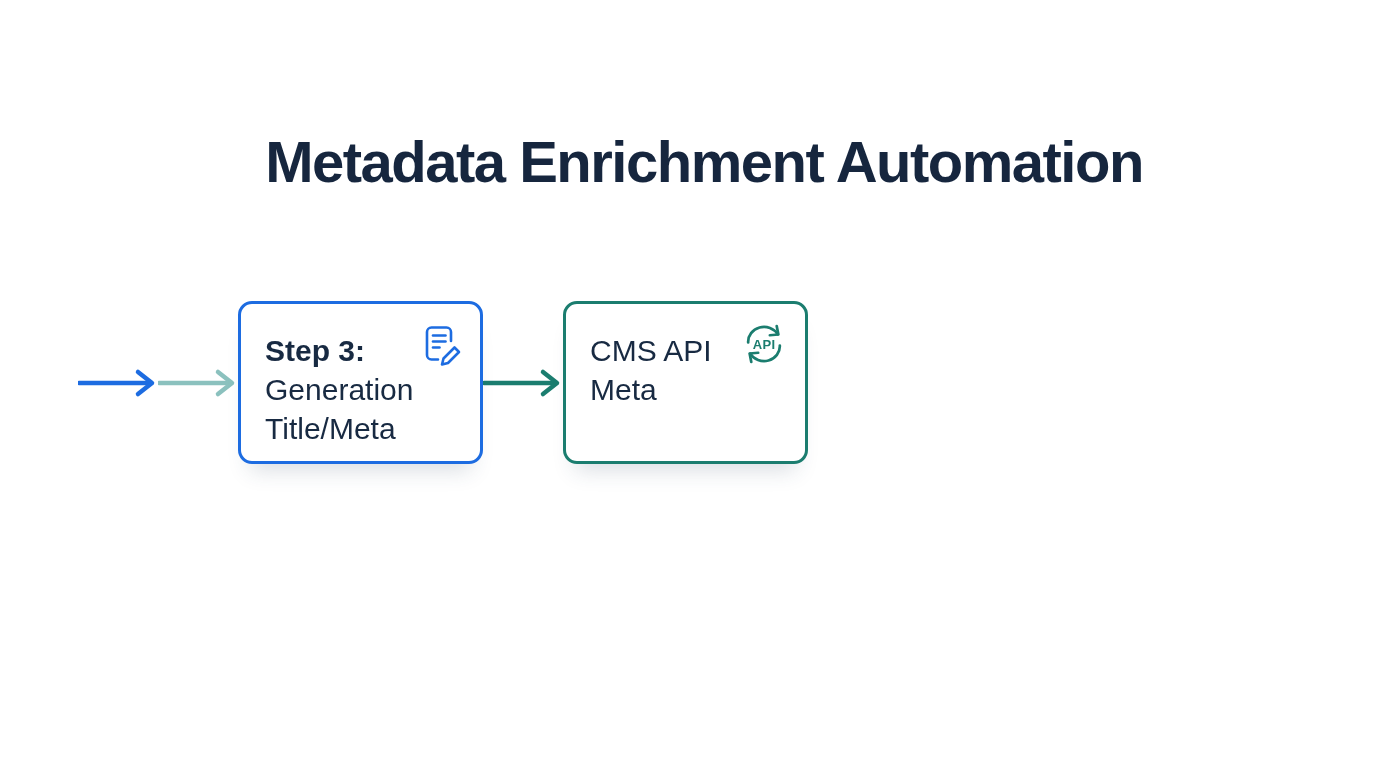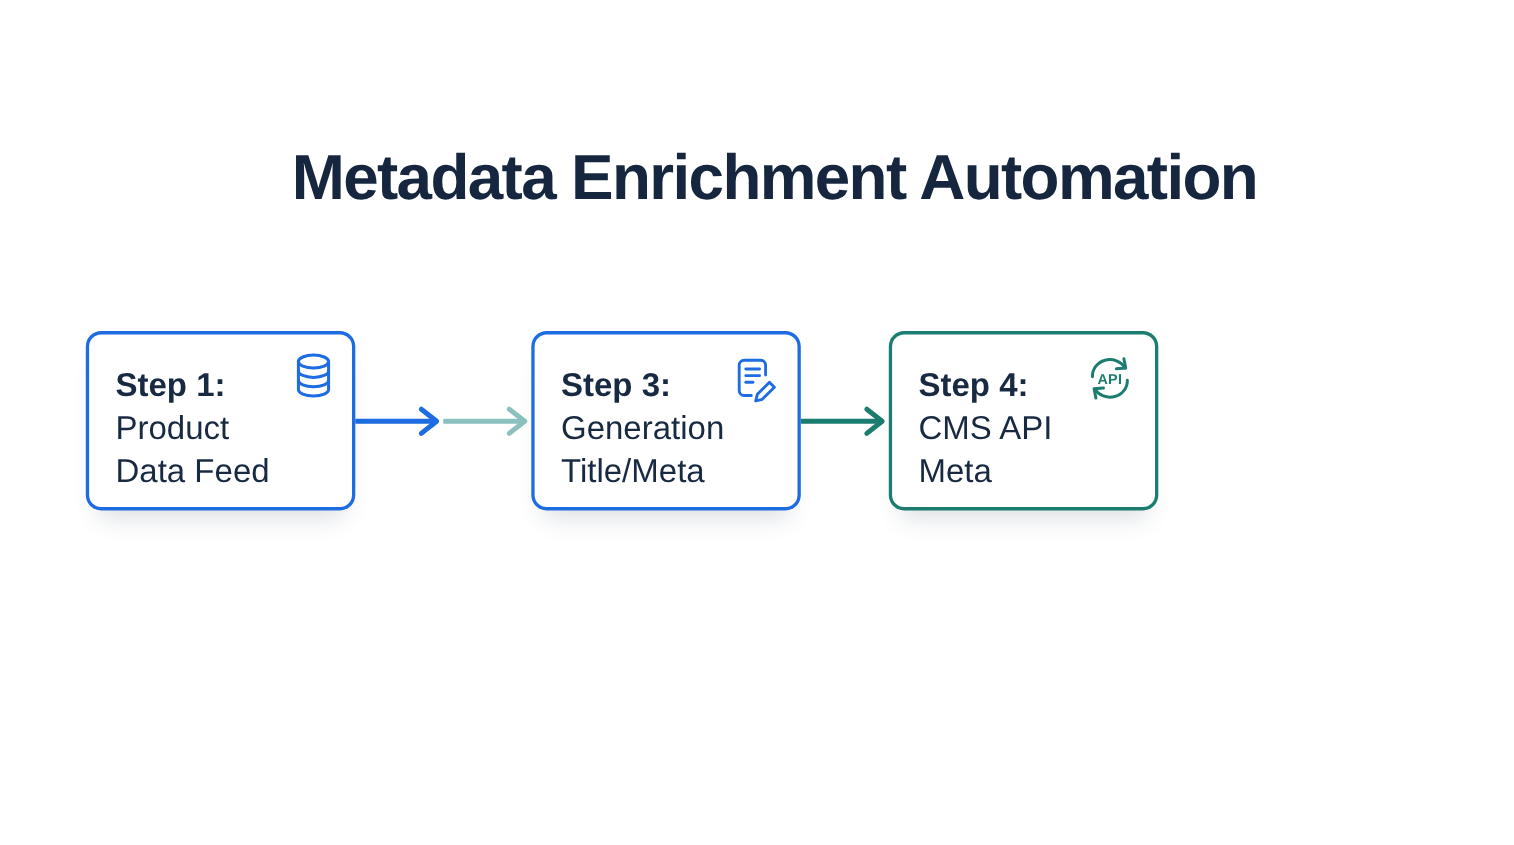--- a/index.html
+++ b/index.html
@@ -98,33 +98,20 @@
 </style>
 </head>
 <body>
 
 <div class="canvas" style="--text: #182a42;">
 
   <h1 class="diagram-title" style="--title-color: #16263e;">Metadata Enrichment Automation</h1>
 
   <div class="flow">
 
-    <div class="step-box" style="--accent: #1d6ce1;">
-      <div class="step-heading">Step 1:</div>
-      <div class="step-line">Product</div>
-      <div class="step-line">Data Feed</div>
-      <span class="step-icon">
-        <svg width="38" height="47" viewBox="0 0 36 44">
-          <ellipse class="stroked" cx="18" cy="8" rx="13" ry="5.6"></ellipse>
-          <path class="stroked" d="M5 8 V32 c0 3.1 5.8 5.6 13 5.6 s13 -2.5 13 -5.6 V8"></path>
-          <path class="stroked" d="M5 16 c0 3.1 5.8 5.6 13 5.6 s13 -2.5 13 -5.6"></path>
-          <path class="stroked" d="M5 24 c0 3.1 5.8 5.6 13 5.6 s13 -2.5 13 -5.6"></path>
-        </svg>
-      </span>
-    </div>
 
     <div class="connector" style="--accent: #1d6ce1;">
       <svg width="80" height="30" viewBox="0 0 80 30">
         <line x1="1" y1="15" x2="72" y2="15"></line>
         <polyline points="60,4 74,15 60,26"></polyline>
       </svg>
     </div>
 
 
     <div class="connector" style="--accent: #8bc1be;">
@@ -150,21 +137,20 @@
     </div>
 
     <div class="connector" style="--accent: #1b7d6f;">
       <svg width="80" height="30" viewBox="0 0 80 30">
         <line x1="1" y1="15" x2="72" y2="15"></line>
         <polyline points="60,4 74,15 60,26"></polyline>
       </svg>
     </div>
 
     <div class="step-box" style="--accent: #1b7d6f;">
-      <div class="step-heading">Step 4:</div>
       <div class="step-line">CMS API</div>
       <div class="step-line">Meta</div>
       <span class="step-icon">
         <svg width="50" height="48" viewBox="0 0 48 46">
           <path class="stroked" d="M8.8 21.5 A15.2 14.2 0 0 1 37.2 13.8"></path>
           <polyline class="stroked" points="36.2,5.8 37.8,13.9 29.6,14.6"></polyline>
           <path class="stroked" d="M39.2 24.5 A15.2 14.2 0 0 1 10.8 32.2"></path>
           <polyline class="stroked" points="11.8,40.2 10.2,32.1 18.4,31.4"></polyline>
           <text x="24" y="27.5" text-anchor="middle" font-size="12.5" letter-spacing="0.3">API</text>
         </svg>

